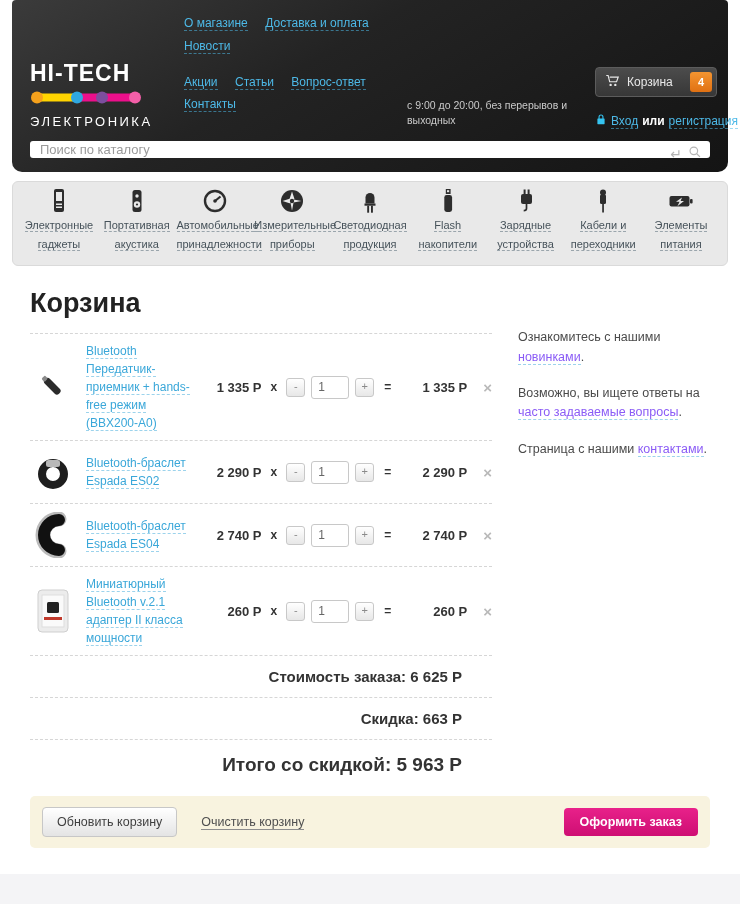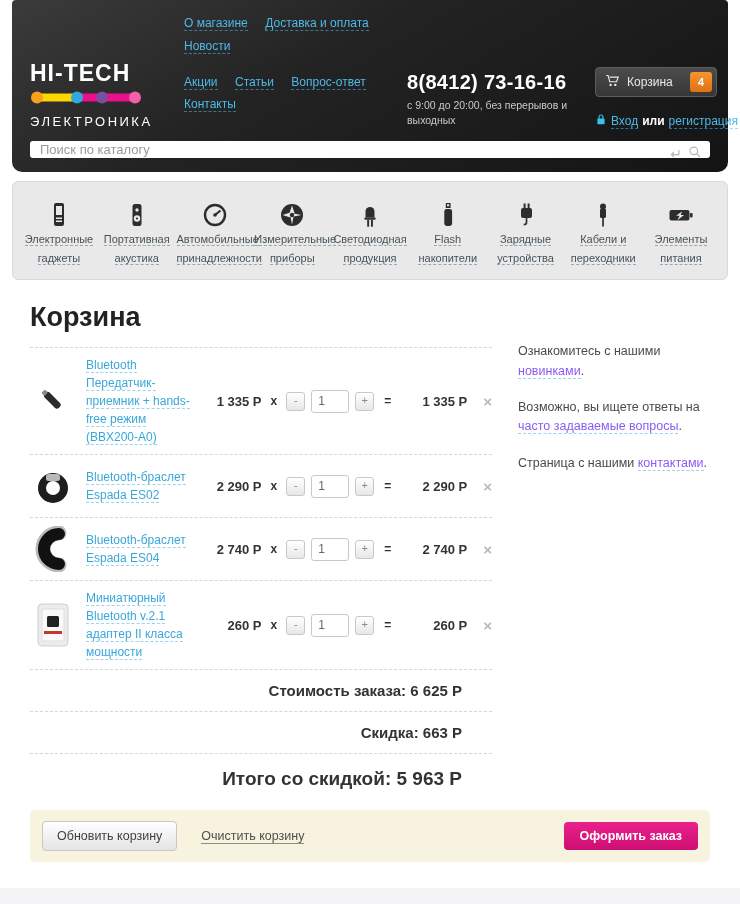--- a/index.html
+++ b/index.html
@@ -33,21 +33,21 @@
   .login-sep{color:#fff;font-weight:bold;}
   .search-row{margin-top:11px;position:relative;}
   .search-input{width:100%;box-sizing:border-box;height:17px;border:none;border-radius:3px;
     padding:0 48px 0 10px;font-size:13px;color:#555;font-family:"Liberation Sans",sans-serif;outline:none;}
   .search-input::placeholder{color:#9a9a9a;}
   .search-icons{position:absolute;right:8px;top:5px;display:flex;align-items:center;gap:6px;}
   .enter-glyph{color:#b5b5b5;font-size:14px;}
 
   
   .catbar{margin:9px 12px 0;background:#e9e9e9;border:1px solid #dadada;border-radius:6px;
-    padding:20px 8px 12px;display:flex;justify-content:space-between;}
+    padding:6px 8px 12px;display:flex;justify-content:space-between;}
   .cat{width:76px;text-align:center;cursor:pointer;}
   .cat-ic{height:27px;}
   .cat-label{display:inline;font-size:11px;color:#46525a;line-height:1.55;
     border-bottom:1px dashed #9aa5ac;}
 
   
   .main{display:flex;padding:0 30px;}
   .cart-col{width:462px;flex:none;}
   .page-title{font-size:27px;font-weight:bold;color:#222;margin:22px 0 14px;}
   .cart-row{display:flex;align-items:center;border-top:1px dashed #d6d6d6;padding:8px 0;}
@@ -111,21 +111,20 @@
       </div>
       <div class="nav-row">
         <a>Акции</a>
         <a>Статьи</a>
         <a>Вопрос-ответ</a>
         <a>Контакты</a>
       </div>
     </div>
 
     <div class="contact">
-      <div class="phone-big">8(8412) 73-16-16</div>
       <div class="hours">с 9:00 до 20:00, без перерывов и выходных</div>
     </div>
 
     <div class="account">
       <div class="cart-btn">
         <span>
           <svg width="15" height="15" viewBox="0 0 24 24">
               <path d="M2 4h3l2.5 10h11l2.7-7.5H7.5" fill="none" stroke="#e8e8e8" stroke-width="1.8"></path>
               <circle cx="9" cy="19" r="1.9" fill="#e8e8e8"></circle>
               <circle cx="16.5" cy="19" r="1.9" fill="#e8e8e8"></circle>

